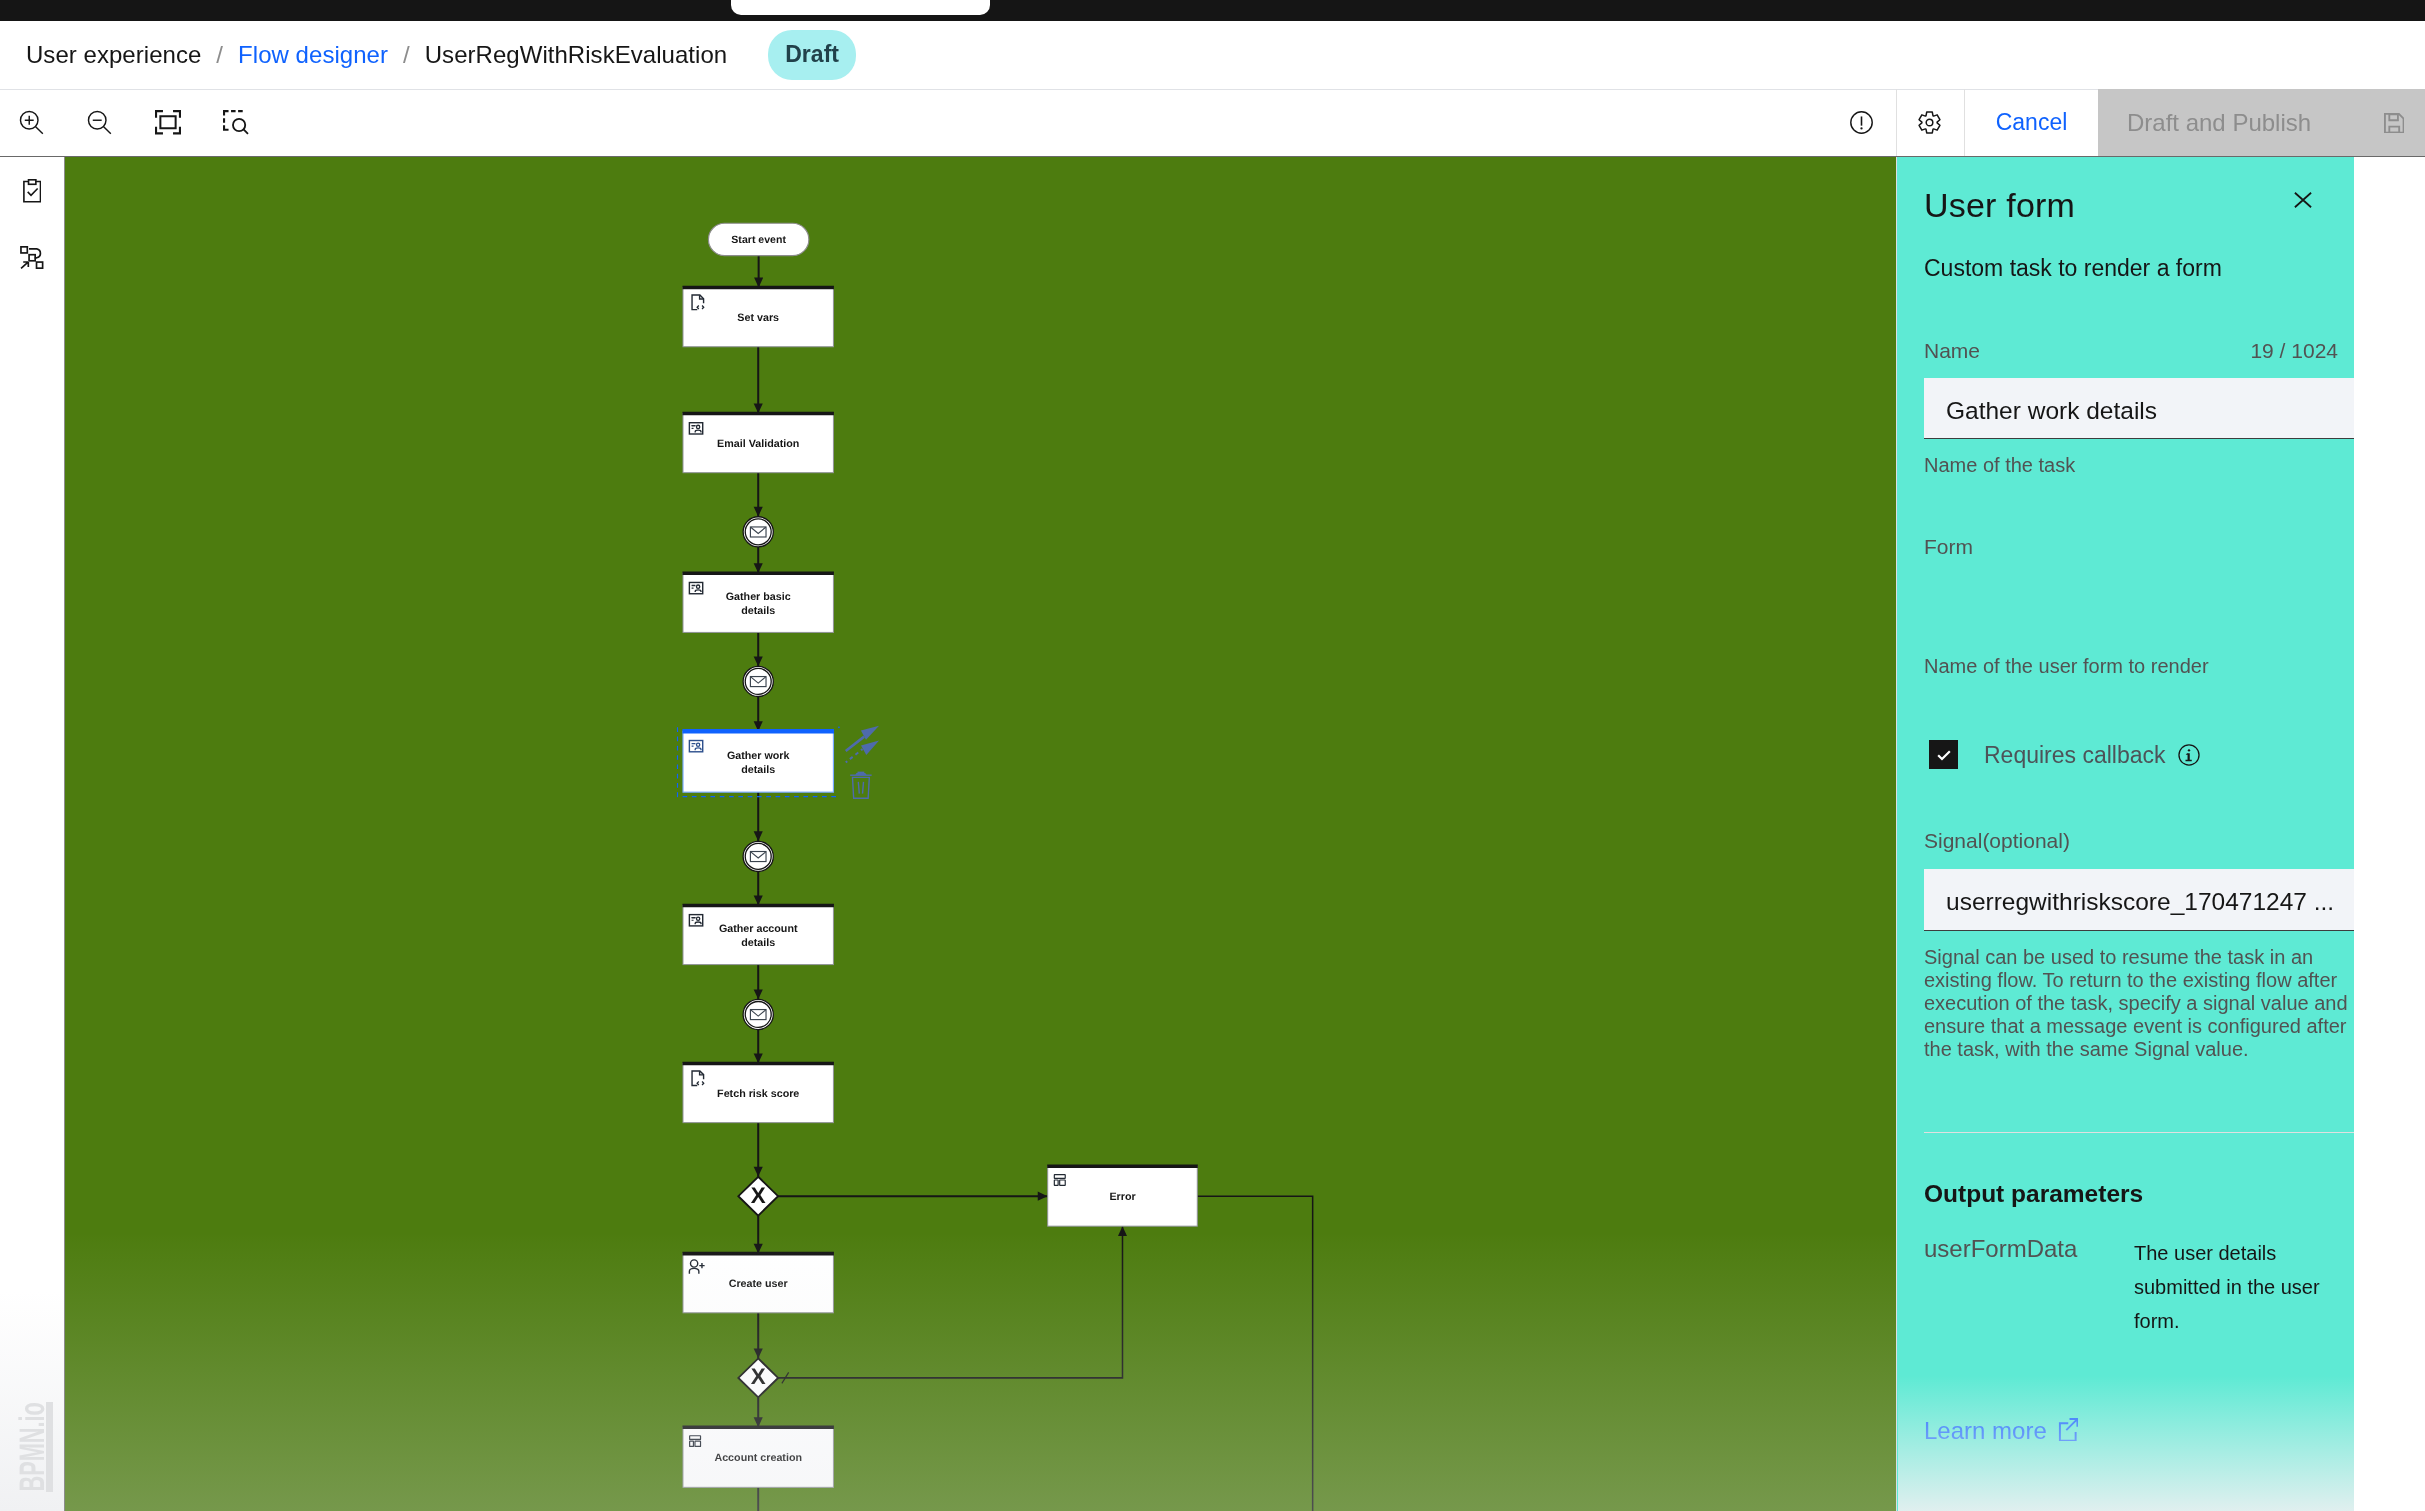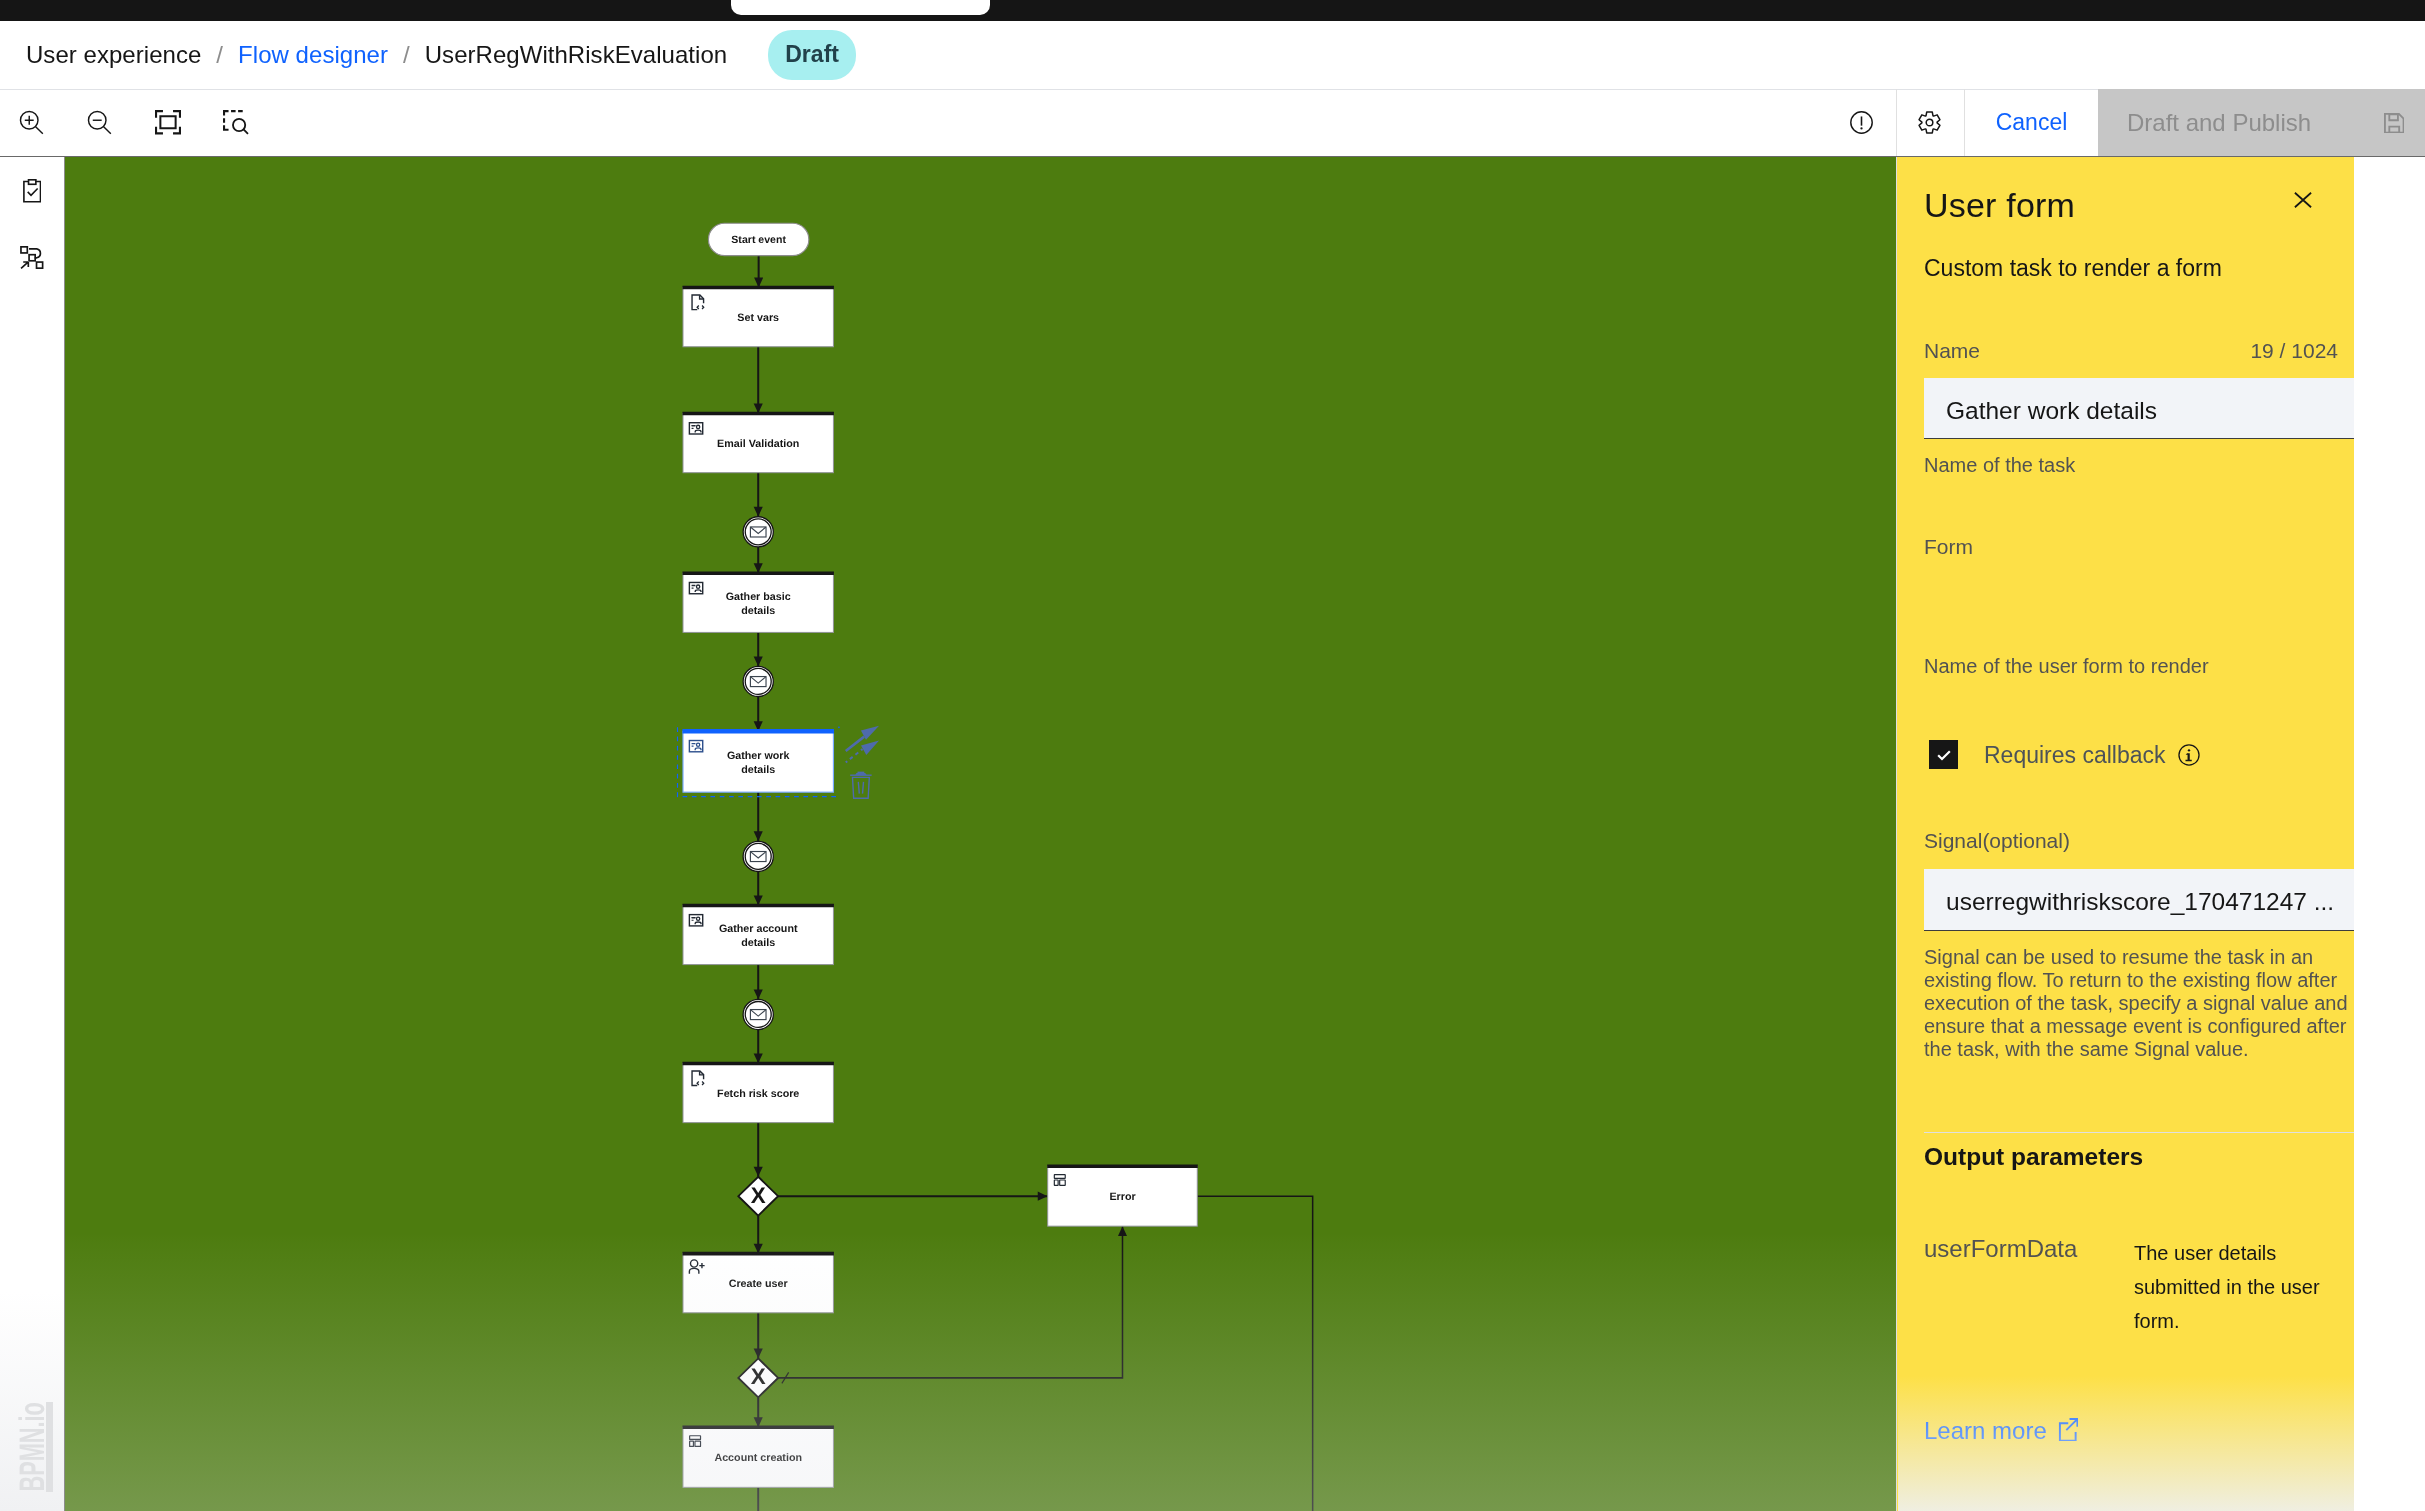--- a/index.html
+++ b/index.html
@@ -47,21 +47,21 @@
           background:#4d7c0f;overflow:hidden;}
   .canvas-fade{position:absolute;left:0;bottom:0;width:1831px;height:279px;pointer-events:none;
                background:linear-gradient(to bottom,rgba(223,226,232,0),rgba(223,226,232,0.28));}
   .rail-fade{position:absolute;left:0;top:1291px;width:64px;height:220px;pointer-events:none;
              background:linear-gradient(to bottom,rgba(240,241,243,0),rgba(240,241,243,1));}
   .wm-wrap{position:absolute;left:8.5px;top:1386px;width:59px;height:125px;}
   .wm-bar{position:absolute;left:46px;top:1402px;width:6.8px;height:90px;background:#dfe0e2;}
   #wmtext{text-rendering:geometricPrecision;}
 
   
-  .panel{position:absolute;left:1896px;top:157px;width:458px;height:1354px;background:#fde047;
+  .panel{position:absolute;left:1896px;top:157px;width:458px;height:1354px;background:#5eead4;
          border-left:0.8px solid #dcdee1;box-sizing:border-box;overflow:hidden;}
     .p-title{position:absolute;left:27px;top:31px;font-size:34px;color:#161616;letter-spacing:0.2px;line-height:1;}
     .p-close{position:absolute;right:34px;top:25px;width:35px;height:35px;display:flex;
            align-items:center;justify-content:center;}
   .p-sub{position:absolute;left:27px;top:100px;font-size:23px;color:#161616;line-height:1;}
   .f-label{position:absolute;left:27px;font-size:21px;color:#525252;line-height:1;}
   .f-count{position:absolute;right:0px;font-size:21px;color:#525252;line-height:1;}
   .f-input{position:absolute;left:27px;background:#f2f4f8;border-bottom:0.8px solid #3d3d3d;
            box-sizing:border-box;display:flex;align-items:center;}
   .f-input .v{font-size:24.5px;color:#161616;margin-left:22px;position:relative;top:2.5px;}
@@ -473,21 +473,21 @@
     <div class="f-help" style="top:789px;width:507px;line-height:1.145">
       <div>Signal can be used to resume the task in an</div>
       <div>existing flow. To return to the existing flow after</div>
       <div>execution of the task, specify a signal value and</div>
       <div>ensure that a message event is configured after</div>
       <div>the task, with the same Signal value.</div>
     </div>
 
     <div class="p-divider" style="top:975px;width:485px"></div>
 
-    <div class="p-h2" style="top:988px">Output parameters</div>
+    <div class="p-h2" style="top:1025px">Output parameters</div>
     <div style="position:absolute;left:27px;top:1080px;font-size:24px;color:#525252;line-height:1;">userFormData</div>
     <div style="position:absolute;left:237px;top:1079px;width:245px;font-size:20px;color:#161616;line-height:34px;">
       <div>The user details</div>
       <div>submitted in the user</div>
       <div>form.</div>
     </div>
 
     <div class="learn" style="top:1262px">
       <span>Learn more</span>
       <svg style="margin-left:11px;position:relative;top:-1.7px" width="20.4" height="23.6" viewBox="0 0 24.1 27.9">

